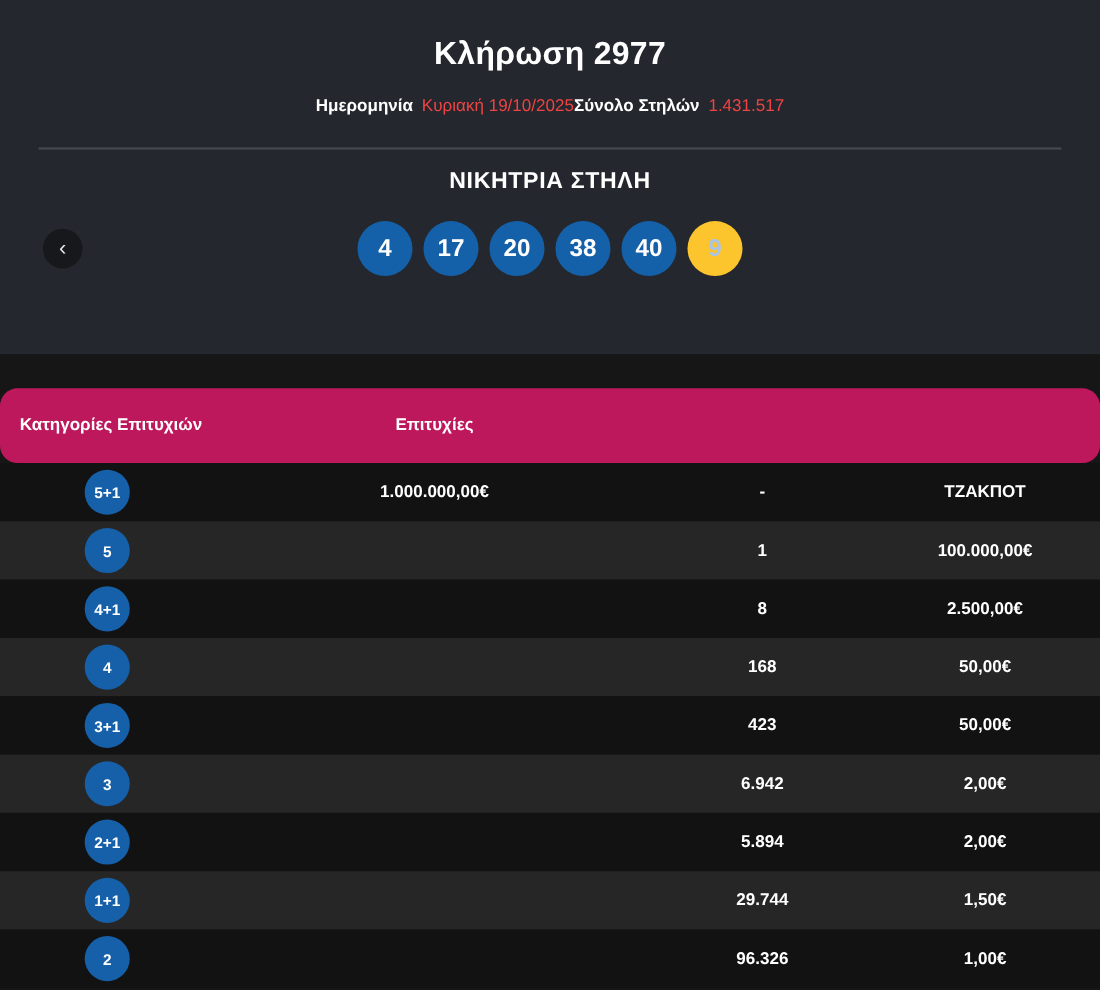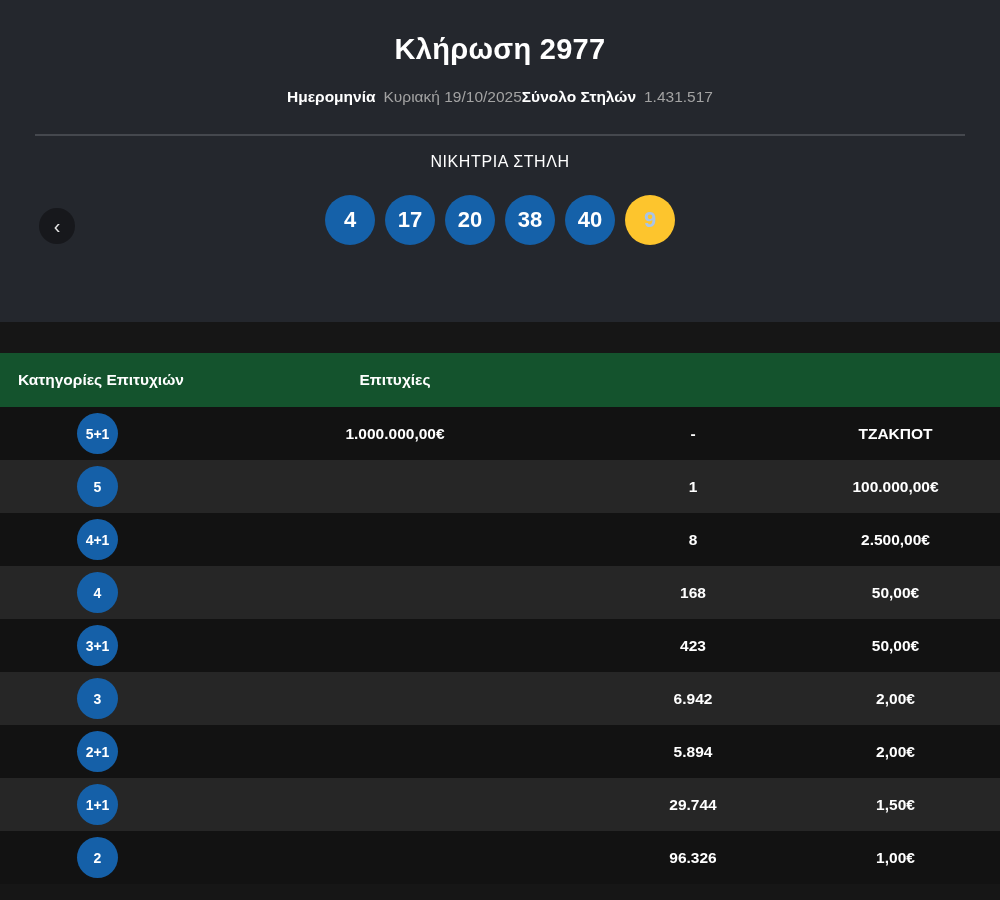--- a/index.html
+++ b/index.html
@@ -25,31 +25,31 @@
     letter-spacing:.3px;
   }
   .draw-meta {
     margin-top:22px;
     display:flex;
     justify-content:center;
     font-size:15.5px;
   }
   .meta-pair { display:flex; gap:8px; align-items:baseline; }
   .meta-label { font-weight:bold; color:#ffffff; }
-  .meta-value { color:#a3a3a3; }
+  .meta-value { color:#ef4444; }
   .divider {
     margin:28px auto 0;
     width:930px; height:0;
     border-top:2px solid #45484e;
   }
   .winning-title {
     margin-top:17px;
     text-align:center;
-    font-size:16px;
-    font-weight:normal;
+    font-size:21px;
+    font-weight:bold;
     letter-spacing:.6px;
   }
   .back-btn {
     position:absolute;
     left:39px; top:208px;
     width:36px; height:36px;
     border-radius:50%;
     background:#17181c;
     border:none;
     color:#e8e8e8;
@@ -85,22 +85,23 @@
   .results-table { margin-top:31px; width:1000px; }
   .t-row {
     display:grid;
     grid-template-columns:195px 400px 196px 209px;
     align-items:center;
     height:53px;
     font-size:15.5px;
     font-weight:bold;
   }
   .t-head {
-    height:54px;
-    background:#14532d;
+    height:68px;
+    background:#be185d;
+    border-radius:16px;
   }
   .c-cat   { padding-left:18px; text-align:left; }
   .c-dist  { text-align:center; }
   .c-wins  { text-align:center; }
   .c-prize { text-align:center; }
   .t-row.odd  { background:#121212; }
   .t-row.even { background:#262626; }
   .cat-badge-wrap { display:flex; justify-content:center; width:195px; }
   .cat-badge {
     width:41px; height:41px;

